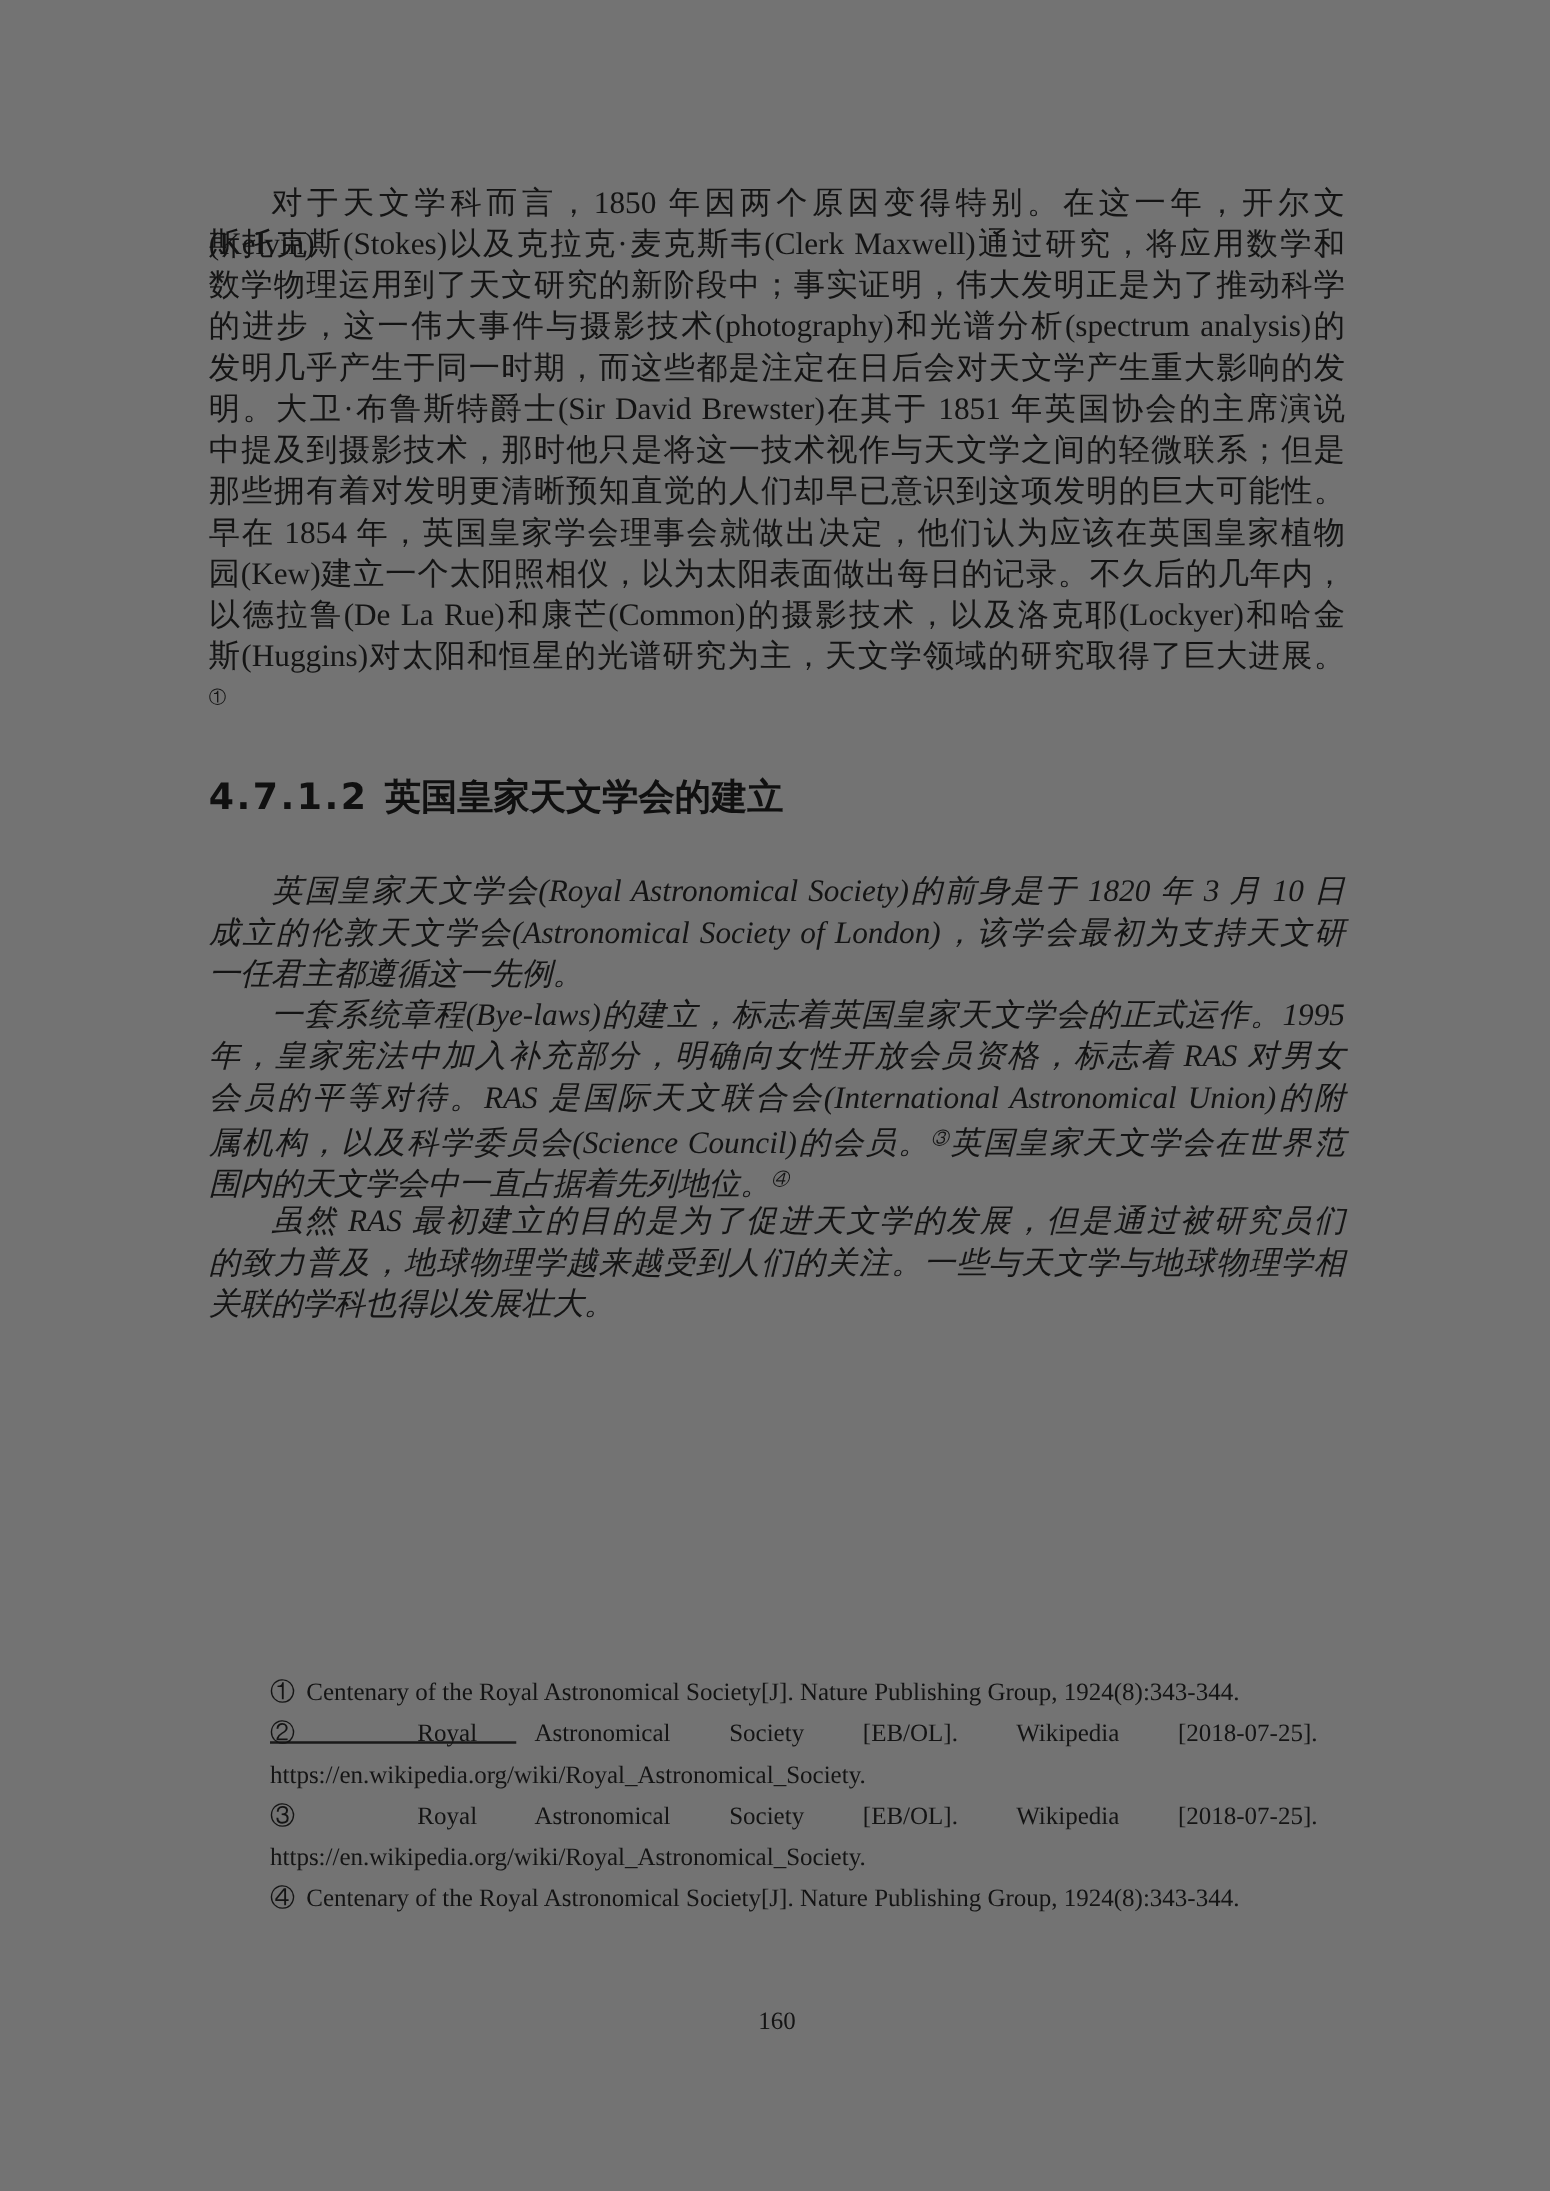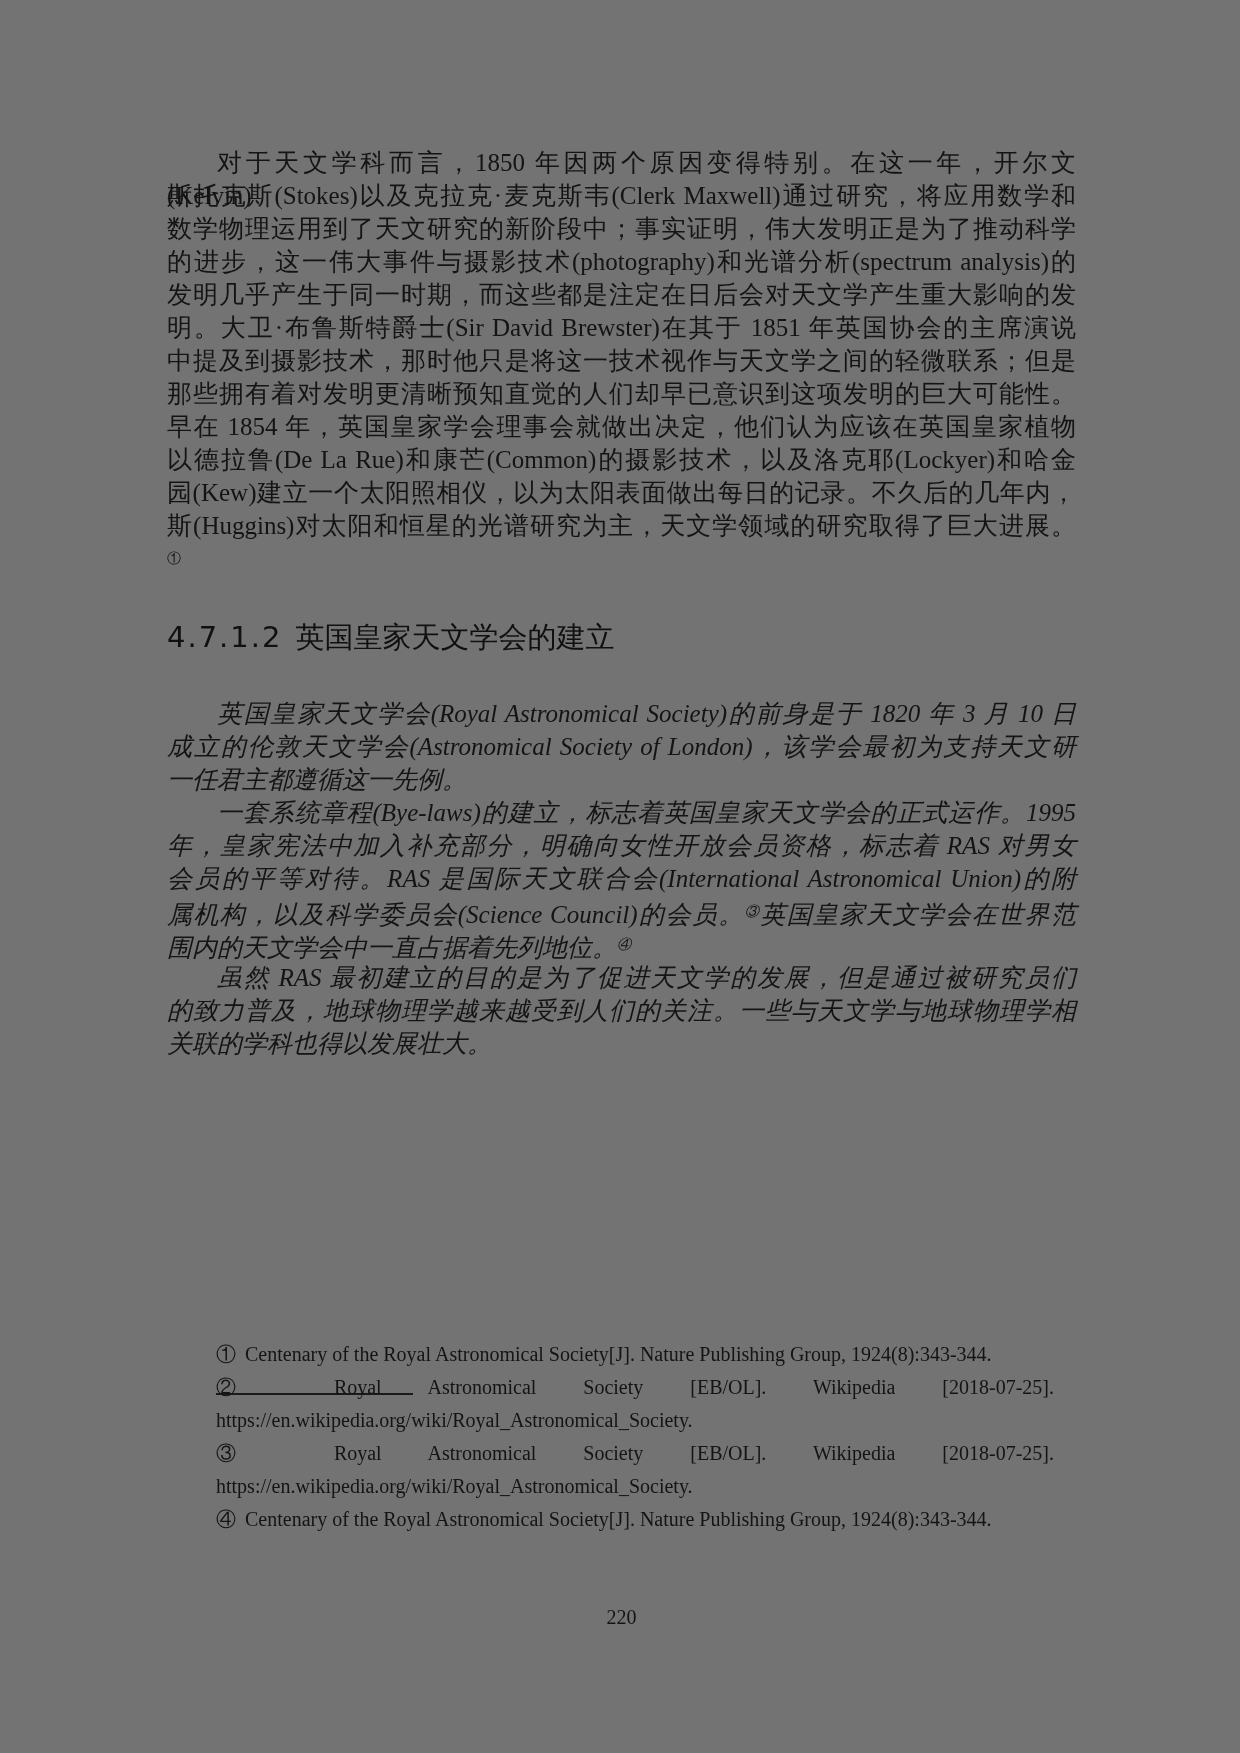--- a/index.html
+++ b/index.html
@@ -27,21 +27,21 @@
   .sup {
     font-size: 14px;
     vertical-align: 7px;
   }
   
   .heading {
     position: absolute;
     left: 167px;
     top: 617px;
     font-family: "DejaVu Sans", "Liberation Sans", sans-serif;
-    font-weight: normal;
+    font-weight: bold;
     font-size: 29px;
     line-height: 40px;
     color: #101010;
     white-space: nowrap;
   }
   .heading .hnum { letter-spacing: 2px; margin-right: 13px; }
   
   .footnote-rule {
     position: absolute;
     left: 216px;
@@ -84,22 +84,22 @@
   <div class="textblock" style="top:146px;">
       <div class="line jlast indent"><span>对于天文学科而言，1850 年因两个原因变得特别。在这一年，开尔文(Kelvin)、</span></div>
       <div class="line jlast"><span>斯托克斯(Stokes)以及克拉克·麦克斯韦(Clerk Maxwell)通过研究，将应用数学和</span></div>
       <div class="line jlast"><span>数学物理运用到了天文研究的新阶段中；事实证明，伟大发明正是为了推动科学</span></div>
       <div class="line jlast"><span>的进步，这一伟大事件与摄影技术(photography)和光谱分析(spectrum analysis)的</span></div>
       <div class="line jlast"><span>发明几乎产生于同一时期，而这些都是注定在日后会对天文学产生重大影响的发</span></div>
       <div class="line jlast"><span>明。大卫·布鲁斯特爵士(Sir David Brewster)在其于 1851 年英国协会的主席演说</span></div>
       <div class="line jlast"><span>中提及到摄影技术，那时他只是将这一技术视作与天文学之间的轻微联系；但是</span></div>
       <div class="line jlast"><span>那些拥有着对发明更清晰预知直觉的人们却早已意识到这项发明的巨大可能性。</span></div>
       <div class="line jlast"><span>早在 1854 年，英国皇家学会理事会就做出决定，他们认为应该在英国皇家植物</span></div>
+      <div class="line jlast"><span>园(Kew)建立一个太阳照相仪，以为太阳表面做出每日的记录。不久后的几年内，</span></div>
       <div class="line jlast"><span>以德拉鲁(De La Rue)和康芒(Common)的摄影技术，以及洛克耶(Lockyer)和哈金</span></div>
-      <div class="line jlast"><span>园(Kew)建立一个太阳照相仪，以为太阳表面做出每日的记录。不久后的几年内，</span></div>
       <div class="line jlast"><span>斯(Huggins)对太阳和恒星的光谱研究为主，天文学领域的研究取得了巨大进展。</span></div>
       <div class="line"><span class="sup">①</span></div>
     </div>
 
   <div class="heading">
     <span class="hnum">4.7.1.2</span><span>英国皇家天文学会的建立</span>
   </div>
 
   <div class="textblock" style="top:697px;font-style:italic;">
     <div>
@@ -125,15 +125,15 @@
 
   <div class="footnotes">
       <div class="line"><span class="fnum">①</span><span>Centenary of the Royal Astronomical Society[J]. Nature Publishing Group, 1924(8):343-344.</span></div>
       <div class="line jlast"><span class="fnum">②</span><span> Royal Astronomical Society [EB/OL]. Wikipedia [2018-07-25].</span></div>
       <div class="line"><span>https://en.wikipedia.org/wiki/Royal_Astronomical_Society.</span></div>
       <div class="line jlast"><span class="fnum">③</span><span> Royal Astronomical Society [EB/OL]. Wikipedia [2018-07-25].</span></div>
       <div class="line"><span>https://en.wikipedia.org/wiki/Royal_Astronomical_Society.</span></div>
       <div class="line"><span class="fnum">④</span><span>Centenary of the Royal Astronomical Society[J]. Nature Publishing Group, 1924(8):343-344.</span></div>
     </div>
 
-  <div class="pagenum">220</div>
+  <div class="pagenum">160</div>
 
 </div>
 
 </body></html>

